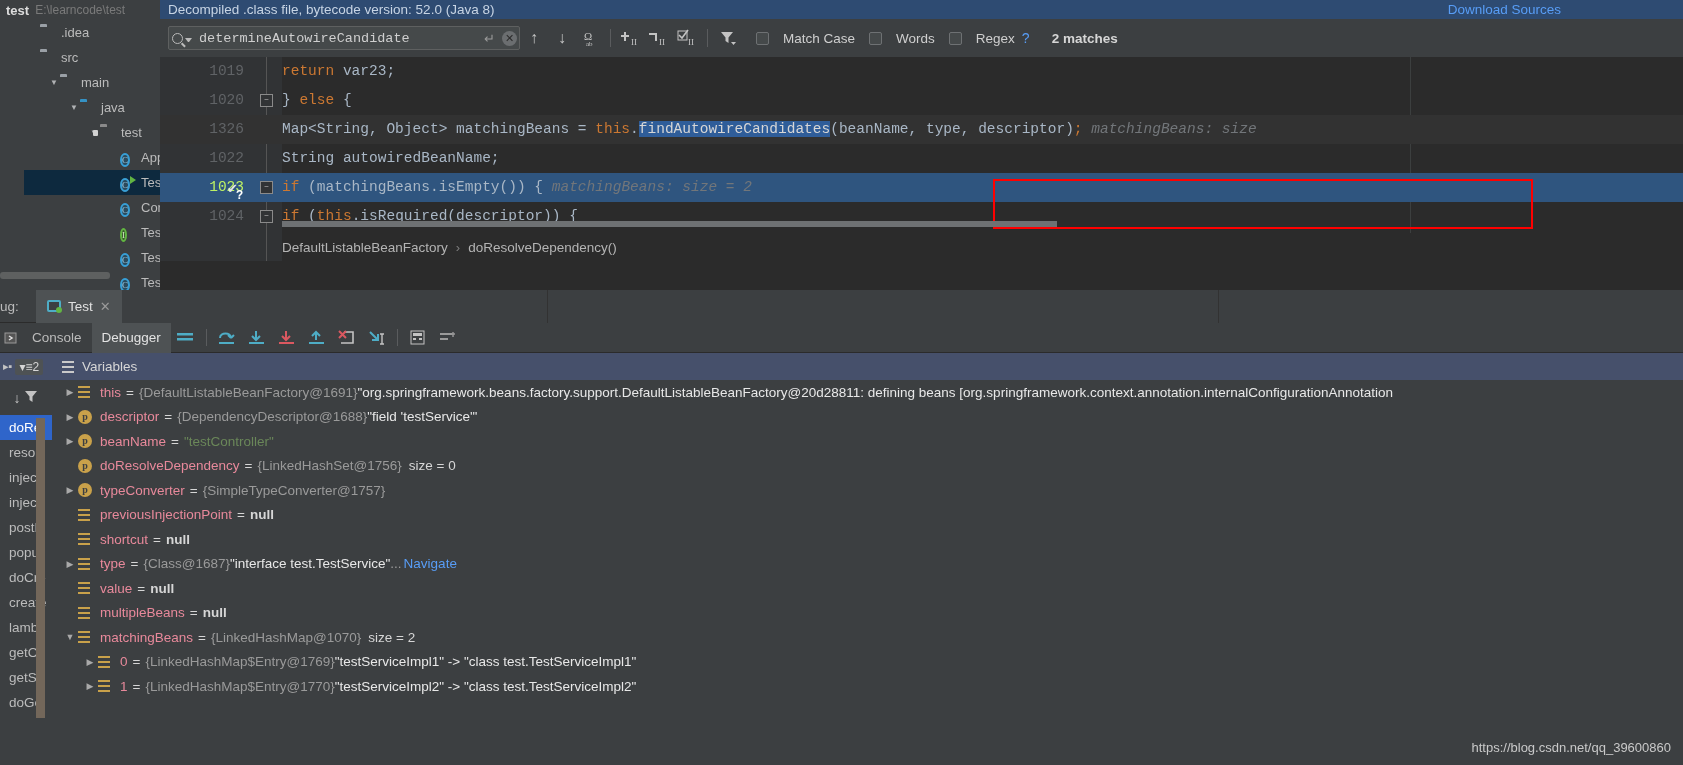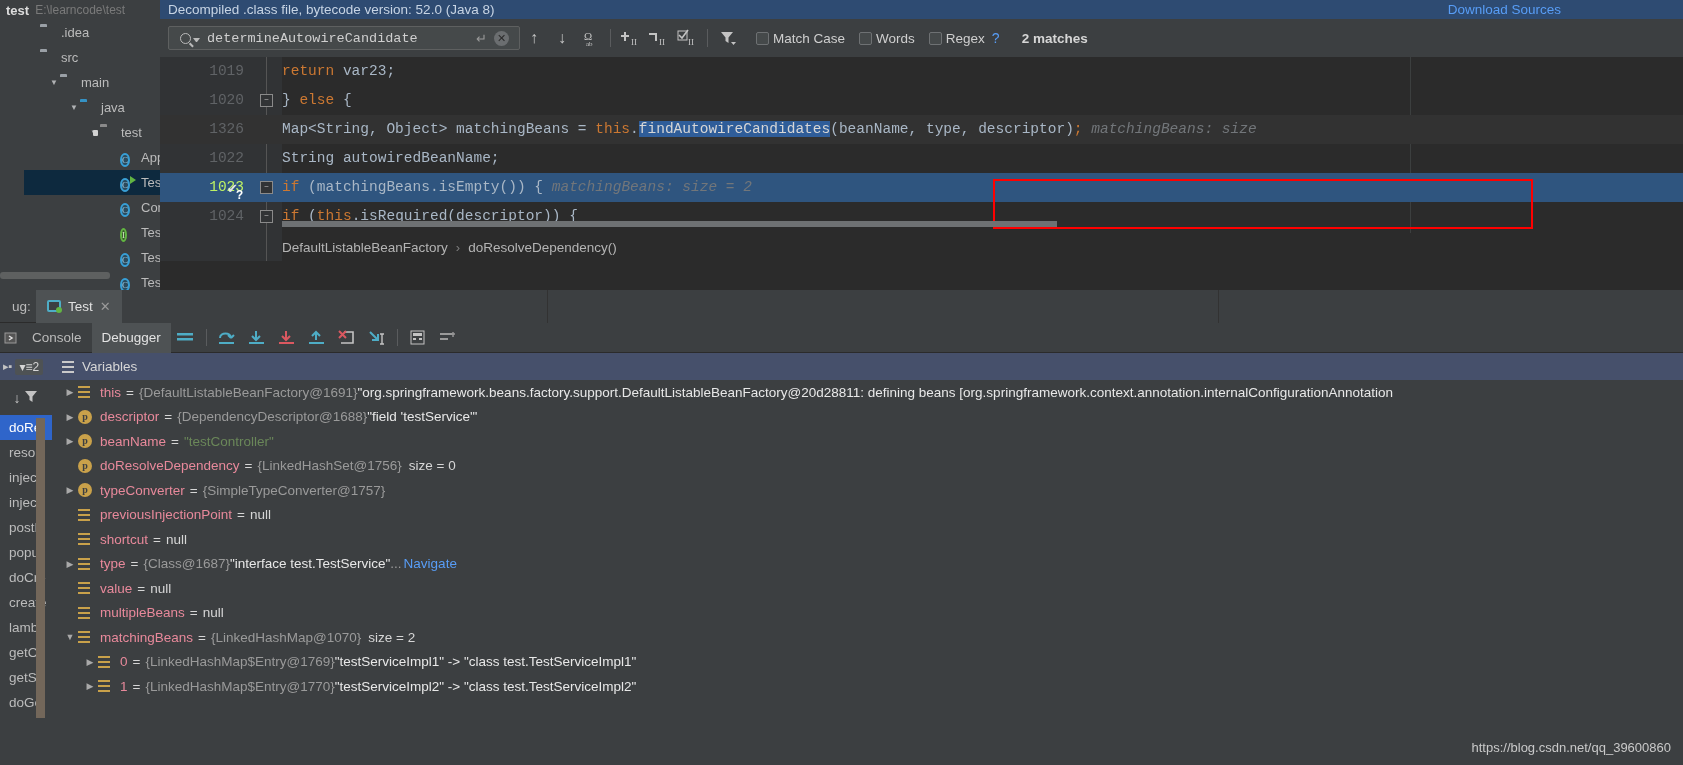--- a/index.html
+++ b/index.html
@@ -83,21 +83,21 @@
     font-size: 13.5px; cursor: pointer;
   }
 
   
   .find-bar {
     height: 38px; background: #3c3f41; display: flex; align-items: center;
     padding-left: 8px; gap: 0;
   }
   .find-box {
     width: 352px; height: 24px; background: #45494a; border: 1px solid #5e6060;
-    border-radius: 2px; display: flex; align-items: center; padding: 0 8px;
+    border-radius: 2px; display: flex; align-items: center; padding: 0 0;
     position: relative;
   }
   .mag {
     width: 11px; height: 11px; border: 1.6px solid #bbb; border-radius: 50%;
     position: relative; flex: 0 0 11px; margin-left: 3px;
   }
   .mag:after {
     content: ""; position: absolute; right: -4px; bottom: -3px;
     width: 5px; height: 1.6px; background: #bbb; transform: rotate(45deg);
   }
@@ -117,21 +117,21 @@
     color: #2b2b2b; font-size: 11px; line-height: 15px; text-align: center;
     margin-right: 2px; font-family: "Liberation Sans", sans-serif;
   }
   .tb-btn {
     width: 28px; height: 28px; display: flex; align-items: center;
     justify-content: center; color: #c3c3c3; font-size: 16px;
     flex: 0 0 28px; cursor: pointer;
   }
   .tb-sep { width: 1px; height: 18px; background: #5a5c5e; margin: 0 6px; flex: 0 0 1px; }
   .cb-wrap {
-    display: flex; align-items: center; gap: 4px; margin-left: 14px;
+    display: flex; align-items: center; gap: 14px; margin-left: 14px;
     color: #cfcfcf; font-size: 13.5px; cursor: pointer; white-space: nowrap;
   }
   .cb {
     width: 13px; height: 13px; border: 1px solid #6e7173; background: #45494a;
     border-radius: 2px; flex: 0 0 13px;
   }
   .q-help { color: #589df6; font-size: 14px; margin-left: 7px; cursor: pointer; }
   .matches { color: #d6d6d6; font-size: 13.5px; font-weight: bold; margin-left: 22px; white-space: nowrap; }
 
   
@@ -199,21 +199,21 @@
 
   
   .debug-window {
     position: absolute; left: 0; top: 290px; width: 1683px; height: 475px;
     background: #3c3f41;
   }
   .dbg-tabs {
     height: 33px; background: #3c3f41; display: flex; align-items: center;
     border-bottom: 1px solid #2b2b2b;
   }
-  .dbg-label { color: #bbbbbb; font-size: 13.5px; padding-left: 12px; width: 36px; }
+  .dbg-label { color: #bbbbbb; font-size: 13.5px; padding-left: 0; width: 36px; }
   .dbg-tab {
     height: 33px; display: flex; align-items: center; gap: 7px;
     padding: 0 11px; background: #4e5254; color: #e0e0e0; font-size: 13.5px;
     cursor: pointer;
   }
   .tab-ico {
     width: 14px; height: 12px; border: 2px solid #4eadc6; border-radius: 2px;
     position: relative; background: #3c3f41;
   }
   .tab-ico:after {
@@ -293,21 +293,21 @@
     font-weight: bold; font-family: "Liberation Serif", serif;
   }
   .v-name { color: #e8899b; }
   .v-eq { color: #d6d6d6; margin: 0 5px; }
   .v-ref { color: #9a9a9a; }
   .v-str { color: #e8e8e8; }
   .v-green { color: #6a8759; }
   .v-size { color: #d6d6d6; margin-left: 7px; }
   .v-nav { color: #589df6; margin-left: 2px; cursor: pointer; }
   .v-dots { color: #9a9a9a; }
-  .v-null { color: #d6d6d6; }
+  .v-null { color: #d6d6d6; font-weight: bold; }
   .indent1 { padding-left: 30px; }
   .watermark {
     position: absolute; right: 12px; bottom: 10px; color: #c9c9c9;
     font-size: 13px;
   }
 </style>
 </head>
 <body>
 
 <div class="root">

